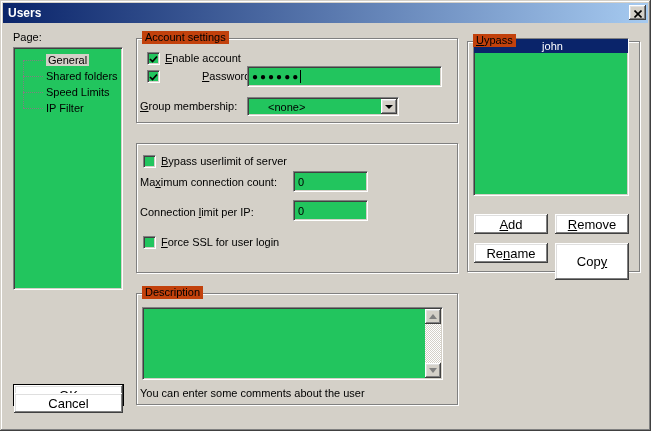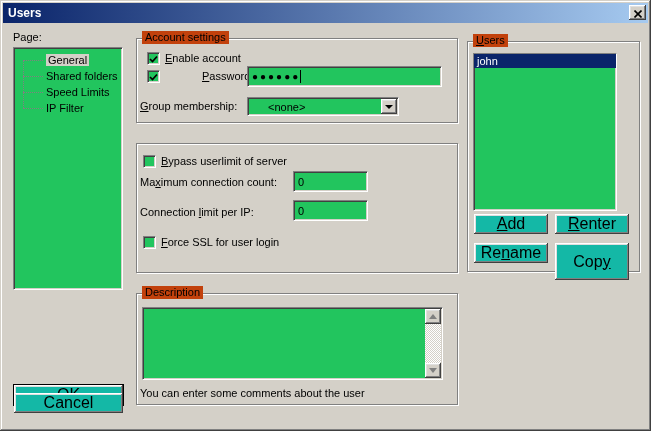--- a/index.html
+++ b/index.html
@@ -26,24 +26,24 @@
   .tree-row .sel{background:#d4d0c8;padding:0 2px;}
   .checkbox{position:absolute;width:13px;height:13px;display:flex;align-items:center;justify-content:center;}
   .field{position:absolute;display:flex;align-items:center;padding-left:4px;font-size:11px;}
   .pw-dots{font-size:10px;letter-spacing:2px;line-height:13px;}
   .caret{display:inline-block;width:1px;height:13px;background:#000;margin-left:0px;}
   .combo{position:absolute;display:flex;align-items:center;}
   .combo-value{flex:1;font-size:11px;padding-left:20px;}
   .combo-btn{width:16px;height:15px;margin-right:1px;background:#d4d0c8;display:flex;align-items:center;justify-content:center;
     box-shadow:inset -1px -1px 0 #404040,inset 1px 1px 0 #ffffff,inset -2px -2px 0 #808080,inset 2px 2px 0 #dfdfdf;}
   .tri-down{width:0;height:0;border:4px solid transparent;border-top:4px solid #000;margin-top:4px;}
-  .btn{position:absolute;background:#14b8a6;font-size:16px;display:flex;align-items:center;justify-content:center;
+  .btn{position:absolute;background:#ffffff;font-size:13px;display:flex;align-items:center;justify-content:center;
     box-shadow:inset -1px -1px 0 #404040,inset 1px 1px 0 #ffffff,inset -2px -2px 0 #808080,inset 2px 2px 0 #dfdfdf;}
   .btn.default{box-shadow:0 0 0 1px #000000,inset -1px -1px 0 #404040,inset 1px 1px 0 #ffffff,inset -2px -2px 0 #808080,inset 2px 2px 0 #dfdfdf;margin-top:21px;}
-  .listbox{position:absolute;left:473px;top:53px;width:144px;height:158px;}
+  .listbox{position:absolute;left:473px;top:38px;width:156px;height:158px;text-align:center;}
   .list-item-selected{height:14px;background:#0a246a;color:#ffffff;font-size:11px;line-height:14px;padding-left:3px;}
   .textarea{position:absolute;left:142px;top:307px;width:301px;height:73px;}
   .scrollbar{position:absolute;right:1px;top:1px;bottom:1px;width:16px;
     background-image:conic-gradient(#ffffff 0 25%,#d4d0c8 0 50%,#ffffff 0 75%,#d4d0c8 0);background-size:2px 2px;}
   .sb-btn{position:absolute;left:0;width:16px;height:15px;background:#d4d0c8;display:flex;align-items:center;justify-content:center;
     box-shadow:inset -1px -1px 0 #404040,inset 1px 1px 0 #ffffff,inset -2px -2px 0 #808080,inset 2px 2px 0 #dfdfdf;}
   .sb-up{top:0;}
   .sb-down{bottom:0;}
   .tri-up-dis{width:0;height:0;border:4px solid transparent;border-bottom:5px solid #808080;margin-bottom:4px;}
   .tri-down-dis{width:0;height:0;border:4px solid transparent;border-top:5px solid #808080;margin-top:4px;}
@@ -139,29 +139,29 @@
           <span class="tri-up-dis"></span>
         </div>
       <div class="sb-btn sb-down">
           <span class="tri-down-dis"></span>
         </div>
     </div>
   </div>
   <div class="lbl" style="left:140px;top:387px;">You can enter some comments about the user</div>
 
   <div class="group" style="left:467px;top:41px;width:173px;height:231px;"></div>
-  <div class="gcap" style="left:473px;top:34px;"><span></span><span class="accel">U</span><span>sers</span></div>
+  <div class="gcap" style="left:473px;top:34px;"><span></span><span class="accel">U</span><span>ypass</span></div>
   <div class="listbox sunken">
     <div class="list-item-selected"><span>john</span></div>
   </div>
   <div class="btn" style="left:474px;top:214px;width:74px;height:20px;">
       <span><span></span><span class="accel">A</span><span>dd</span></span>
     </div>
   <div class="btn" style="left:555px;top:214px;width:74px;height:20px;">
-      <span><span></span><span class="accel">R</span><span>enter</span></span>
+      <span><span></span><span class="accel">R</span><span>emove</span></span>
     </div>
   <div class="btn" style="left:474px;top:243px;width:74px;height:20px;">
       <span><span>Re</span><span class="accel">n</span><span>ame</span></span>
     </div>
   <div class="btn" style="left:555px;top:243px;width:74px;height:37px;">
       <span><span>Cop</span><span class="accel">y</span><span></span></span>
     </div>
 
   <div class="btn default" style="left:14px;top:364px;width:109px;height:20px;">OK</div>
   <div class="btn" style="left:14px;top:393px;width:109px;height:20px;">Cancel</div>

